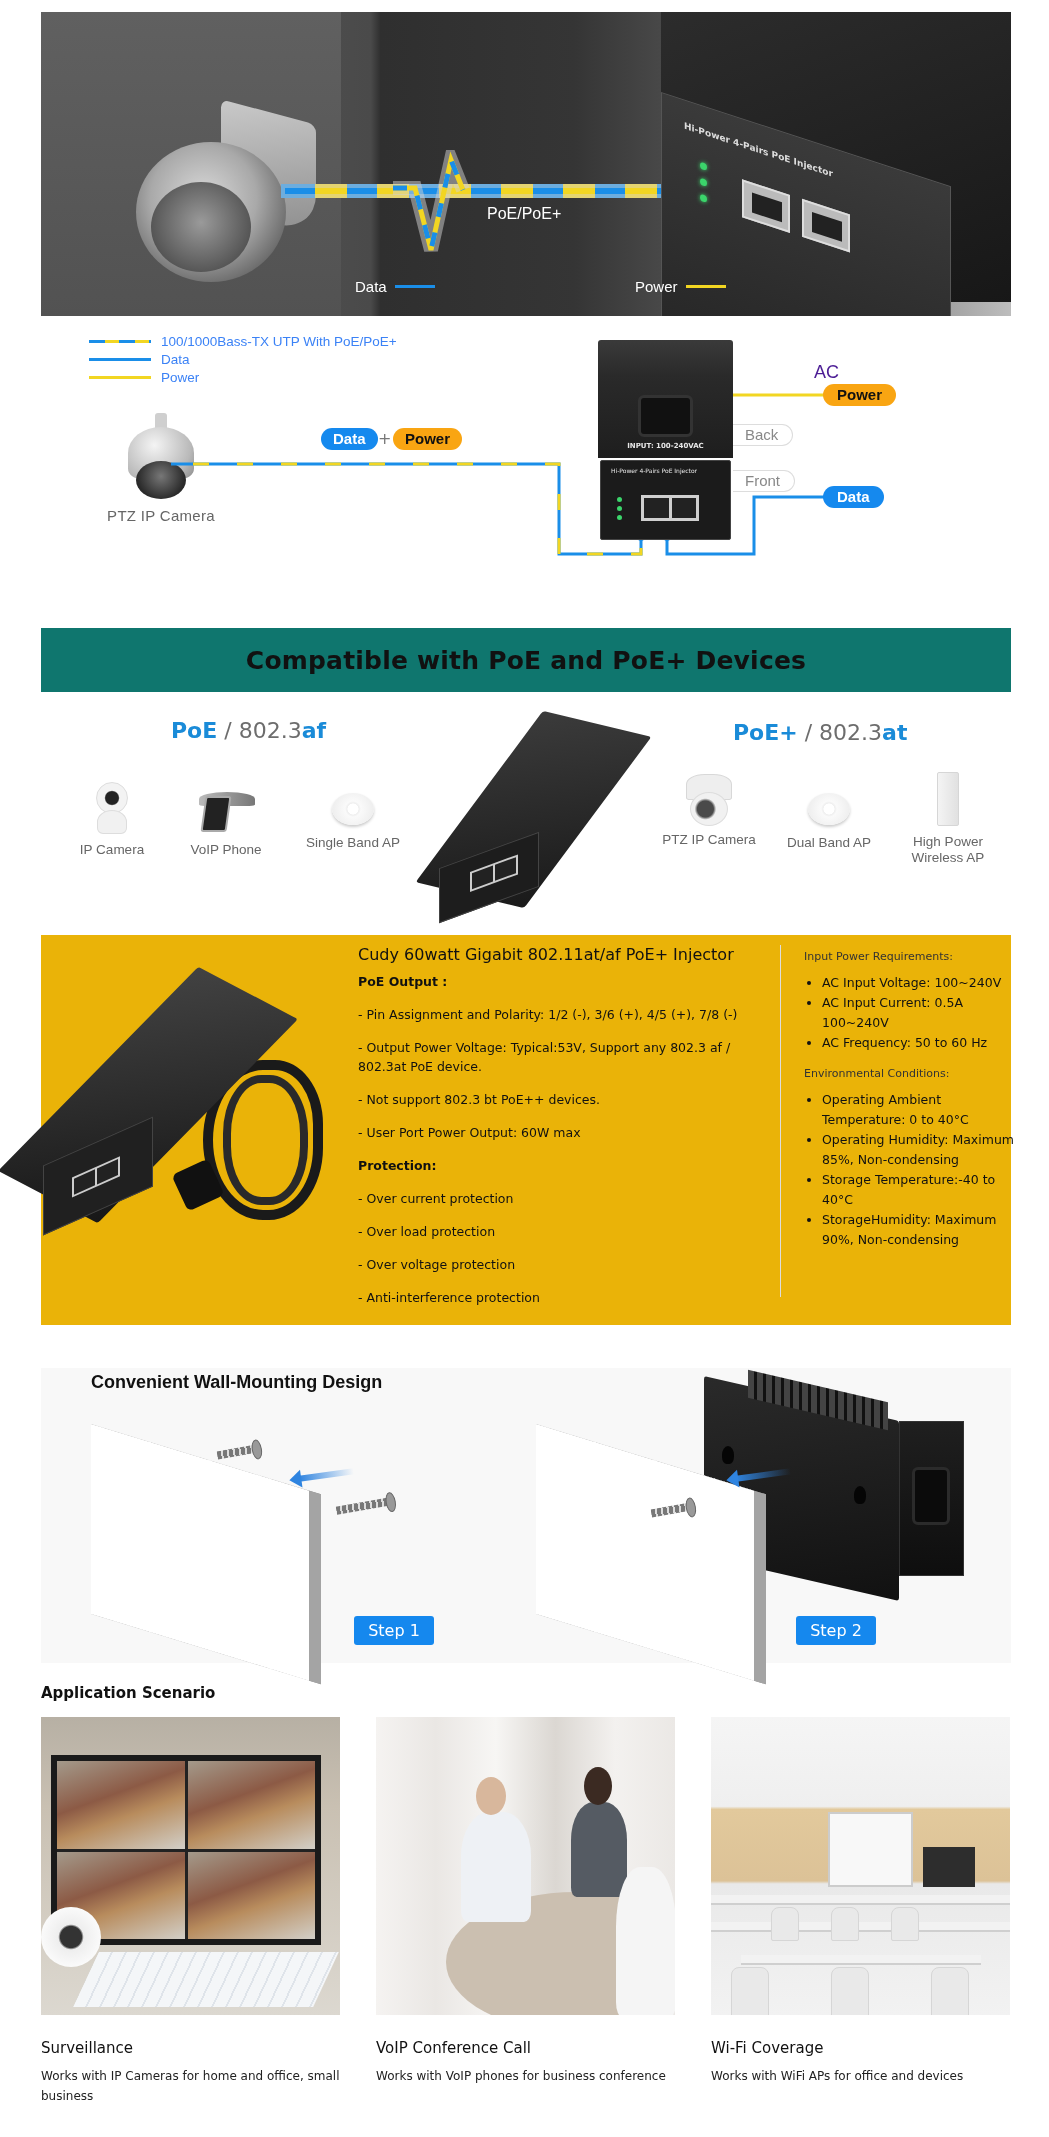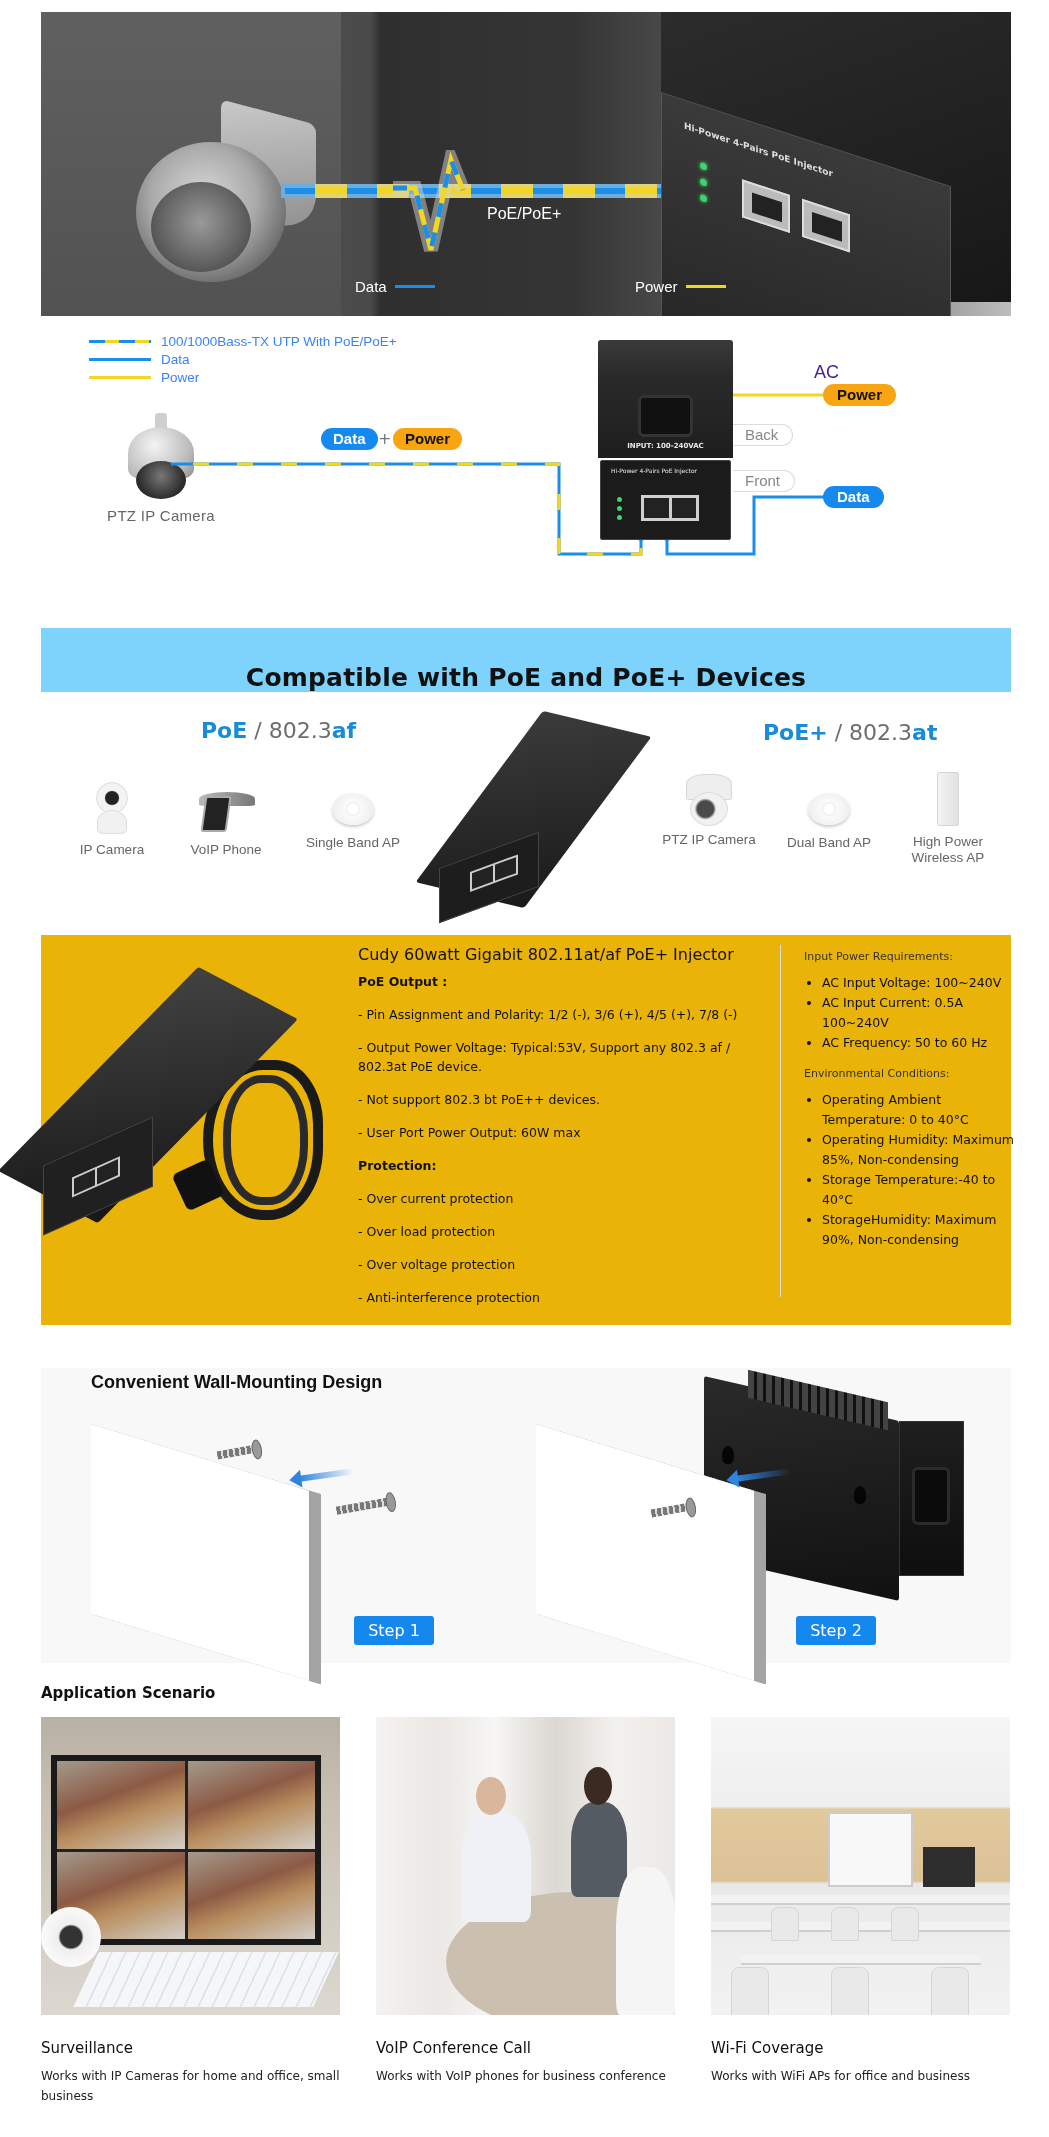--- a/index.html
+++ b/index.html
@@ -49,24 +49,24 @@
   .inj .front { position: absolute; left: 2px; top: 120px; width: 131px; height: 80px; background: #1b1b1b; border: 1px solid #444; border-radius: 2px; }
   .inj .front .lbl { position: absolute; left: 10px; top: 6px; color: #e8e8e8; font-size: 6px; }
   .inj .front .ports { position: absolute; left: 40px; top: 34px; width: 58px; height: 26px; background: #cfcfcf; display: flex; gap: 3px; padding: 3px; }
   .inj .front .ports span { flex: 1; background: #222; }
   .inj .front .leds { position: absolute; left: 16px; top: 36px; }
   .inj .front .leds i { display: block; width: 5px; height: 5px; border-radius: 50%; background: #3bd56b; margin-bottom: 4px; }
   .ac-label { position: absolute; left: 773px; top: 44px; font-family: "Liberation Sans", sans-serif; font-size: 18px; color: #4c1d95; }
   .tag { position: absolute; height: 22px; line-height: 20px; padding: 0 14px 0 12px; border: 1.5px solid #ddd; border-left: none; border-radius: 0 11px 11px 0; font-family: "Liberation Sans", sans-serif; font-size: 15px; color: #888; background: #fff; }
 
   
-  .compat-band { top: 628px; height: 64px; background: #7dd3fc; display: flex; align-items: flex-end; justify-content: center; }
+  .compat-band { top: 628px; height: 64px; background: #0f766e; display: flex; align-items: center; justify-content: center; }
   .compat-title { font-family: "DejaVu Sans", sans-serif; font-size: 25px; color: #111; letter-spacing: .2px; }
   .compat { top: 692px; height: 235px; background: #fff; }
-  .std { position: absolute; font-family: "DejaVu Sans", sans-serif; font-size: 22px; font-weight: bold; margin-left: 30px; }
+  .std { position: absolute; font-family: "DejaVu Sans", sans-serif; font-size: 22px; font-weight: bold; }
   .std .b { color: #1a8bd8; }
   .std .g { color: #6d6d6d; font-weight: normal; }
   .dev { position: absolute; width: 110px; text-align: center; font-family: "Liberation Sans", sans-serif; font-size: 13.5px; line-height: 16px; color: #666; }
   .dev .ico { margin: 0 auto 6px; position: relative; }
   .center-box { position: absolute; left: 390px; top: 30px; width: 190px; height: 190px; }
   .center-box .top { position: absolute; left: 40px; top: 0; width: 125px; height: 175px; background: linear-gradient(160deg,#3b3b3b,#1a1a1a); transform: skewX(-28deg) rotate(12deg); border-radius: 3px; }
   .center-box .face { position: absolute; left: 8px; top: 128px; width: 100px; height: 55px; background: #1d1d1d; border: 1px solid #444; transform: skewY(-20deg); }
   .center-box .face .ports { position: absolute; left: 30px; top: 14px; width: 48px; height: 20px; background: #ccc; display: flex; gap: 2px; padding: 2px; }
   .center-box .face .ports span { flex: 1; background: #222; }
 
@@ -415,15 +415,15 @@
       <div class="desk" style="left:0;top:205px;width:299px;"></div>
       <div class="desk" style="left:30px;top:238px;width:240px;"></div>
       <div class="chair" style="left:20px;top:250px;"></div>
       <div class="chair" style="left:120px;top:250px;"></div>
       <div class="chair" style="left:220px;top:250px;"></div>
       <div class="chair" style="left:60px;top:190px;width:28px;height:34px;"></div>
       <div class="chair" style="left:120px;top:190px;width:28px;height:34px;"></div>
       <div class="chair" style="left:180px;top:190px;width:28px;height:34px;"></div>
     </div>
     <h3>Wi-Fi Coverage</h3>
-    <p>Works with WiFi APs for office and business</p>
+    <p>Works with WiFi APs for office and devices</p>
   </div>
 </div>
 
 </body></html>

